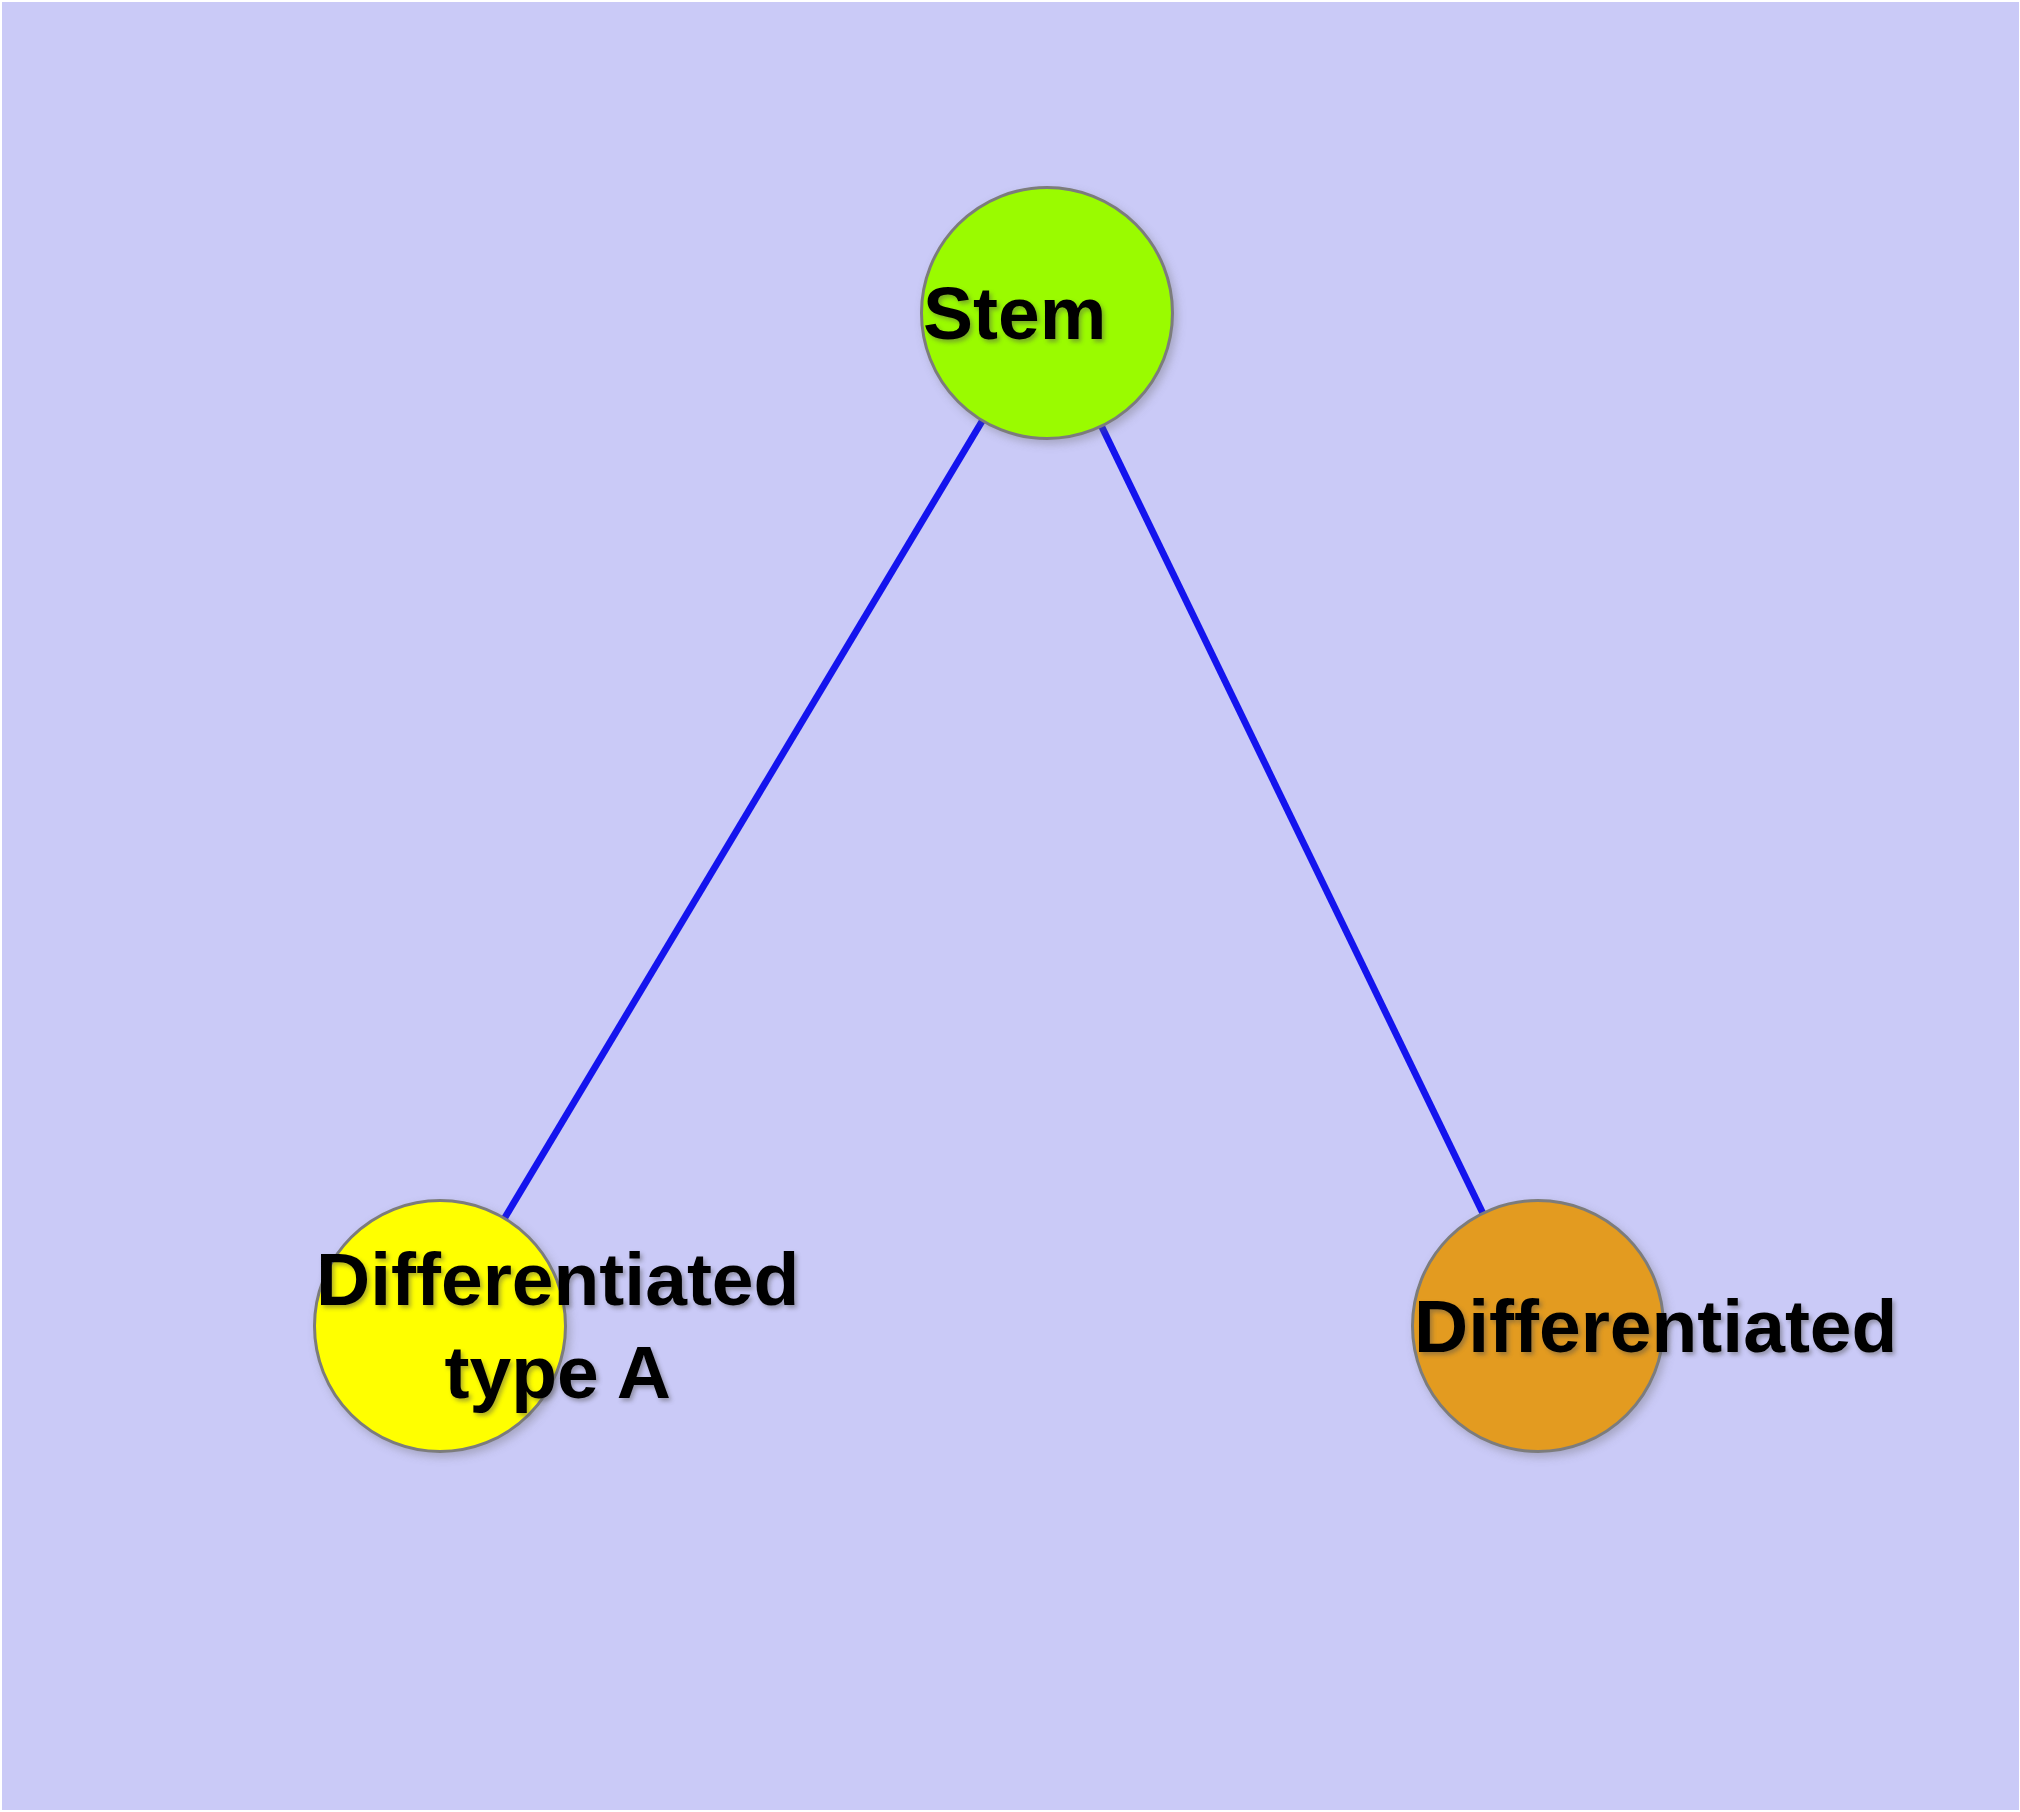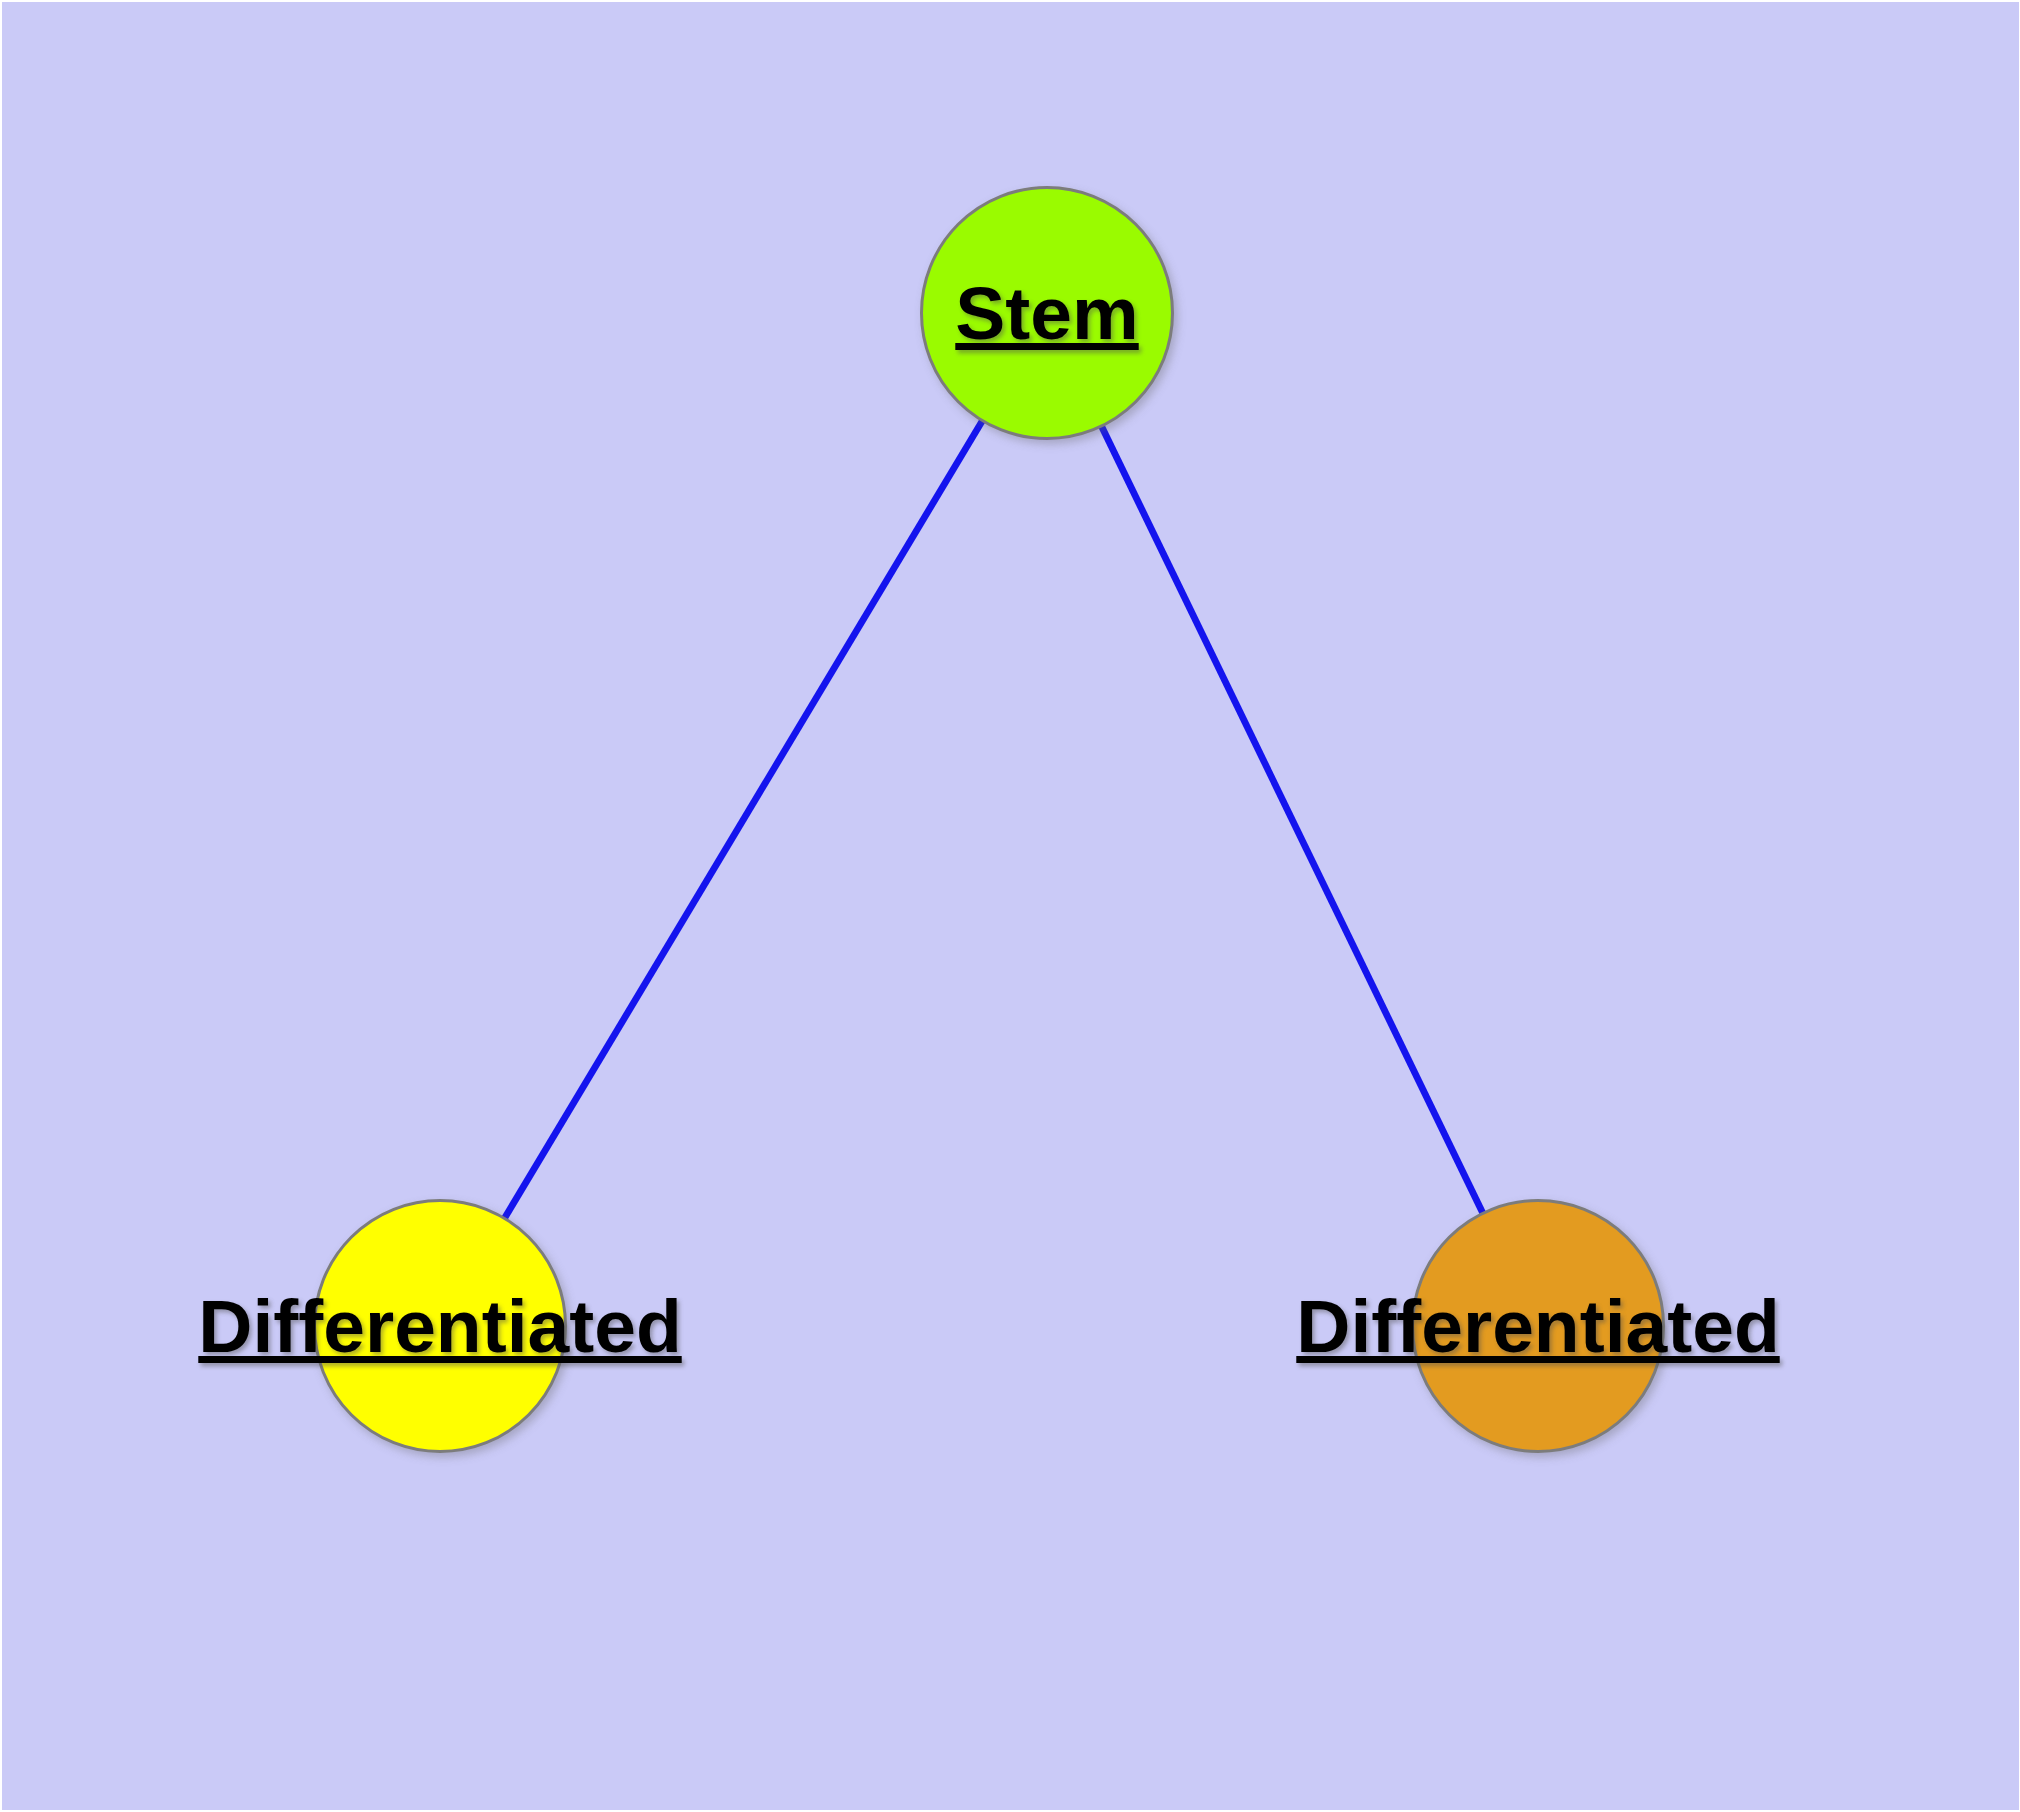--- a/index.html
+++ b/index.html
@@ -37,23 +37,22 @@
   }
   .node {
     position: absolute;
     width: 254px;
     height: 254px;
     border-radius: 50%;
     border: 3.4px solid #7C7C7C;
     box-sizing: border-box;
     display: flex;
     align-items: center;
-    justify-content: center;
+    justify-content: flex-start;
     box-shadow: 3.4px 4.2px 8.5px rgba(100,100,100,0.35);
-    text-decoration: underline;
   }
   .node-stem   { left: 918px; top: 184px;  background: #9AFB00; }
   .node-type-a { left: 311px;  top: 1197px; background: #FFFF00; }
   .node-type-b { left: 1409px; top: 1197px; background: #E39B20; }
   .node-label {
     display: flex;
     flex-direction: column;
     align-items: center;
     justify-content: center;
     text-align: center;
@@ -79,20 +78,21 @@
 
   <div class="node node-stem">
     <div class="node-label">
       <div class="label-line">Stem</div>
     </div>
   </div>
 
   <div class="node node-type-a">
     <div class="node-label">
       <div class="label-line">Differentiated</div>
+      <div class="label-line">type A</div>
     </div>
   </div>
 
   <div class="node node-type-b">
     <div class="node-label">
       <div class="label-line">Differentiated</div>
     </div>
   </div>
 
 </div>

